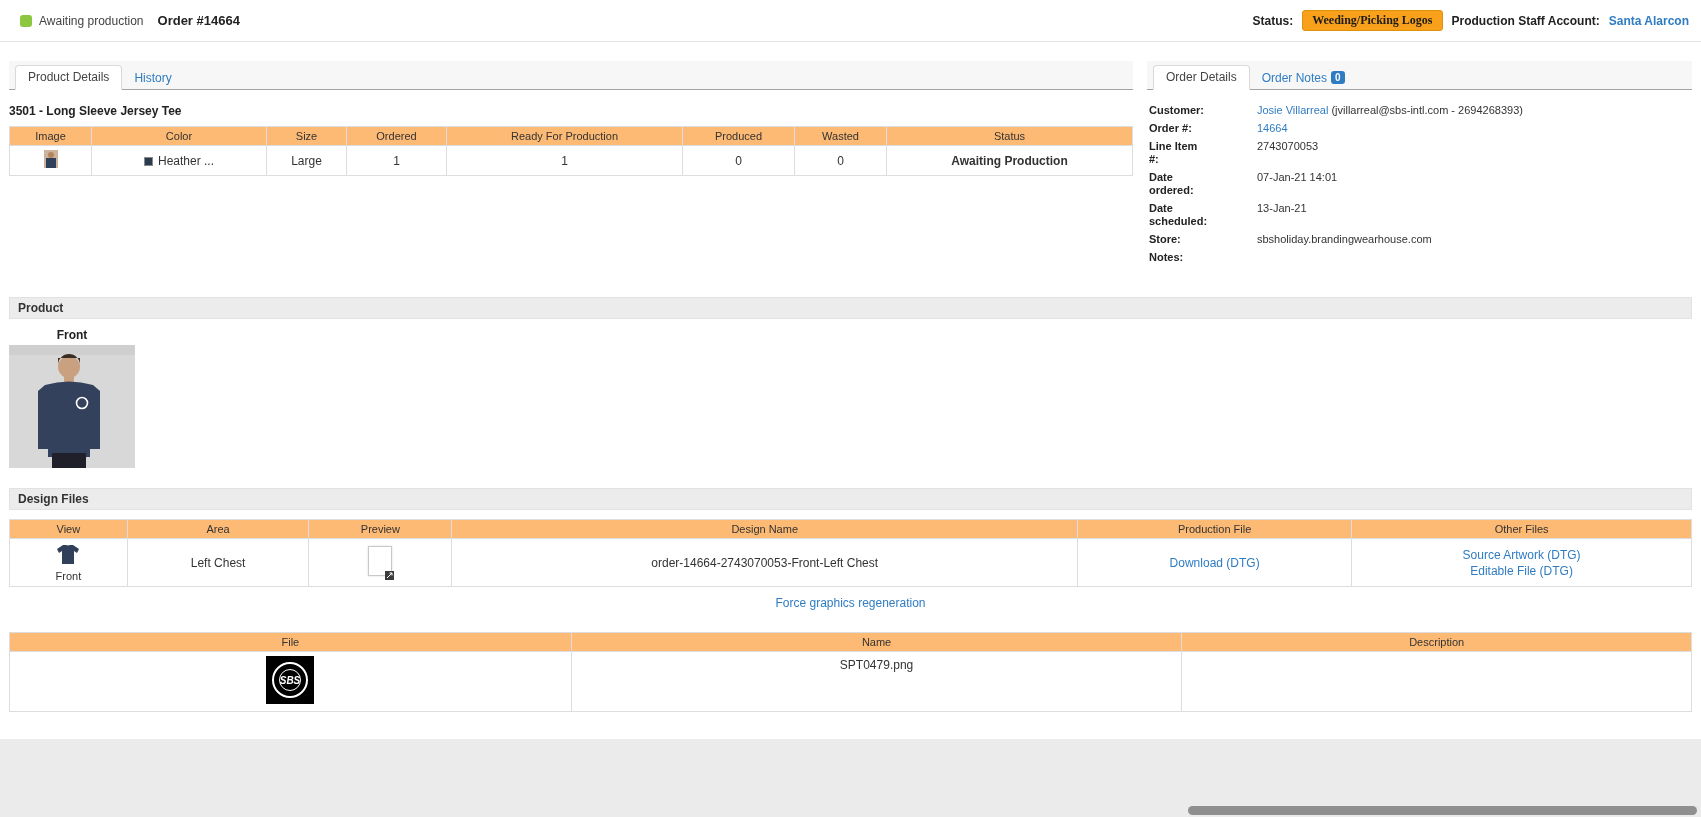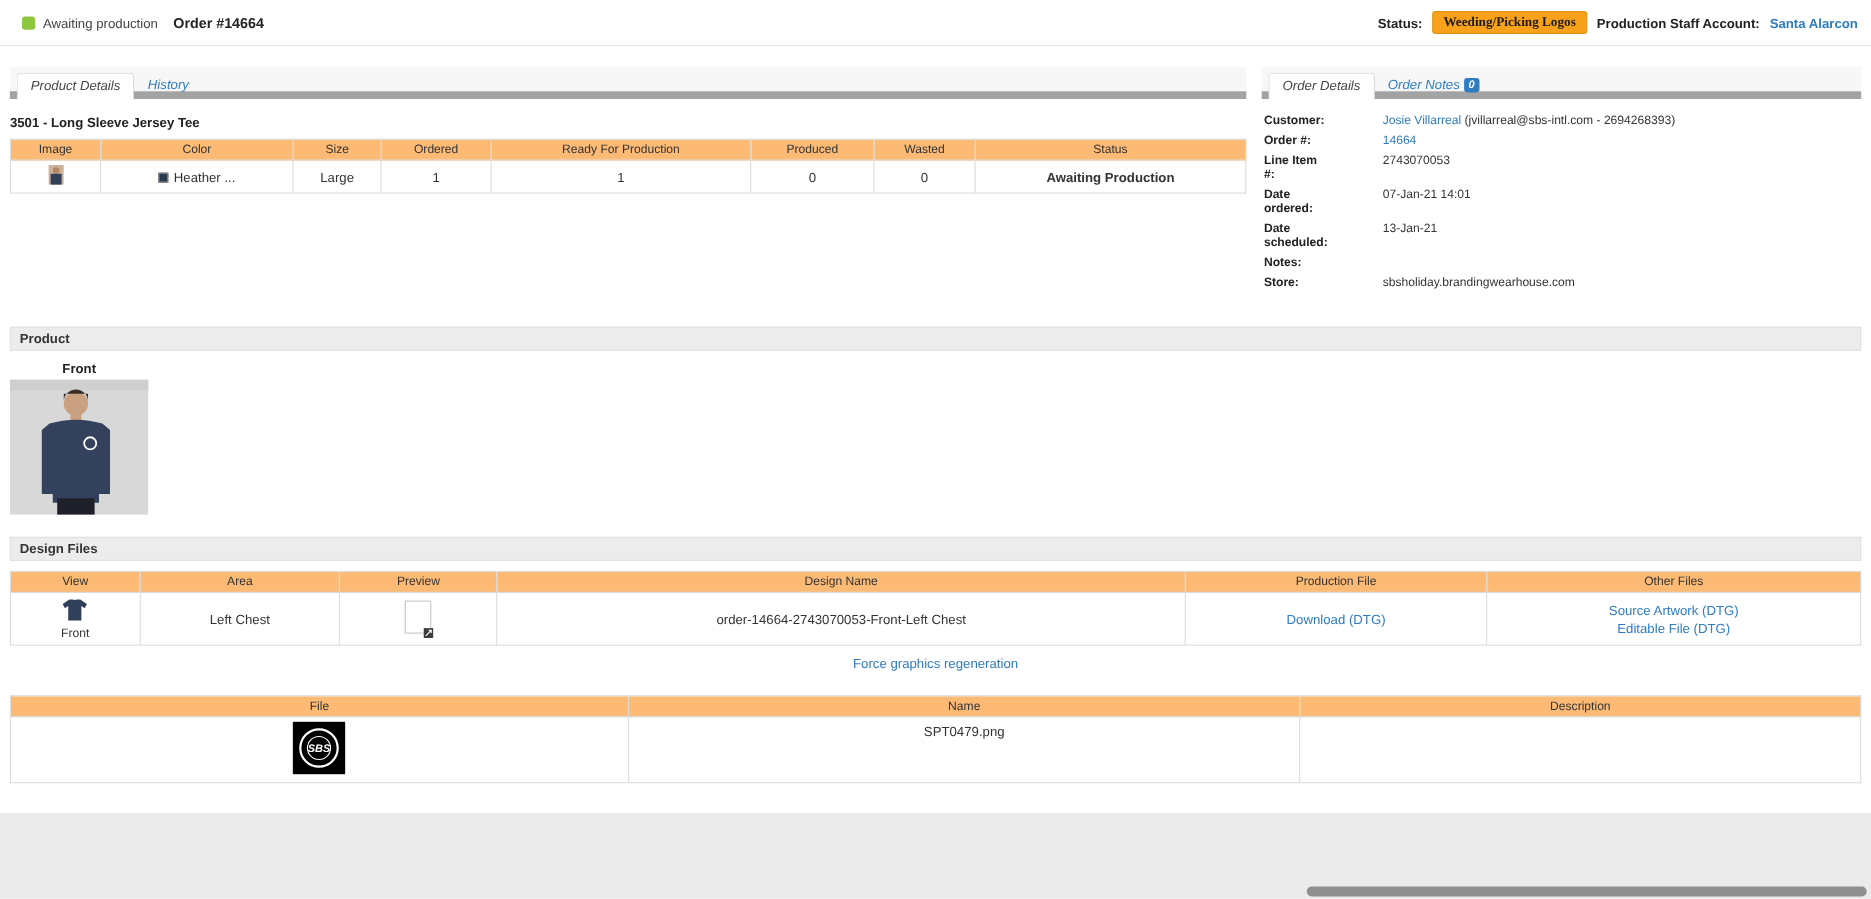--- a/index.html
+++ b/index.html
@@ -23,21 +23,21 @@
   .status-btn { background:var(--status-button-bg, #F9A11B); border:1px solid #dd920f; border-radius:3px; font-family:Liberation Serif, serif; font-weight:bold; font-size:12px; color:#1c1c1c; padding:2px 9px; cursor:pointer; }
   a.link { color:var(--link, #2F7CC2); text-decoration:none; cursor:pointer; }
 
   
   .content { padding:19px 9px 0 9px; }
   .two-col { display:flex; gap:14px; margin-bottom:28px; }
   .left-panel { width:1124px; }
   .right-panel { flex:1; min-width:0; }
 
   
-  .tab-bar { display:flex; align-items:flex-start; background:#f7f7f7; border-bottom:7px solid #a3a3a3; padding:5px 6px 0 6px; height:29px;font-style:italic; }
+  .tab-bar { display:flex; align-items:flex-end; background:#f7f7f7; border-bottom:1px solid #a3a3a3; padding:5px 6px 0 6px; height:29px; }
   .tab { font-size:12px; padding:4px 12px 5px; margin-bottom:-1px; cursor:pointer; white-space:nowrap; }
   .tab.active { background:#fff; border:1px solid #d9d9d9; border-bottom:1px solid #fff; border-radius:4px 4px 0 0; color:#444; }
   .tab-badge { display:inline-block; background:var(--link,#2F7CC2); color:#fff; font-size:10px; font-weight:bold; border-radius:3px; padding:1px 4px; margin-left:4px; vertical-align:1px; }
 
   
   table.grid { border-collapse:collapse; background:#fff; }
   table.grid th { background:#fdba74; border:1px solid #ddd; font-weight:normal; font-size:11px; color:#333; padding:3px 4px; text-align:center; }
   table.grid td { border:1px solid #ddd; font-size:12px; padding:4px; text-align:center; vertical-align:middle; }
 
   
@@ -182,26 +182,26 @@
           </div>
           <div class="field-row">
             <span class="field-label">Date ordered:</span>
             <span class="field-value">07-Jan-21 14:01</span>
           </div>
           <div class="field-row">
             <span class="field-label">Date scheduled:</span>
             <span class="field-value">13-Jan-21</span>
           </div>
           <div class="field-row">
+            <span class="field-label">Store:</span>
+            <span class="field-value">sbsholiday.brandingwearhouse.com</span>
+          </div>
+          <div class="field-row">
             <span class="field-label">Notes:</span>
             <span class="field-value"></span>
-          </div>
-          <div class="field-row">
-            <span class="field-label">Store:</span>
-            <span class="field-value">sbsholiday.brandingwearhouse.com</span>
           </div>
         </div>
       </div>
     </div>
 
     <div class="section">
       <div class="section-header">Product</div>
       <div class="product-views">
         <div class="product-view">
           <div class="view-label">Front</div>

